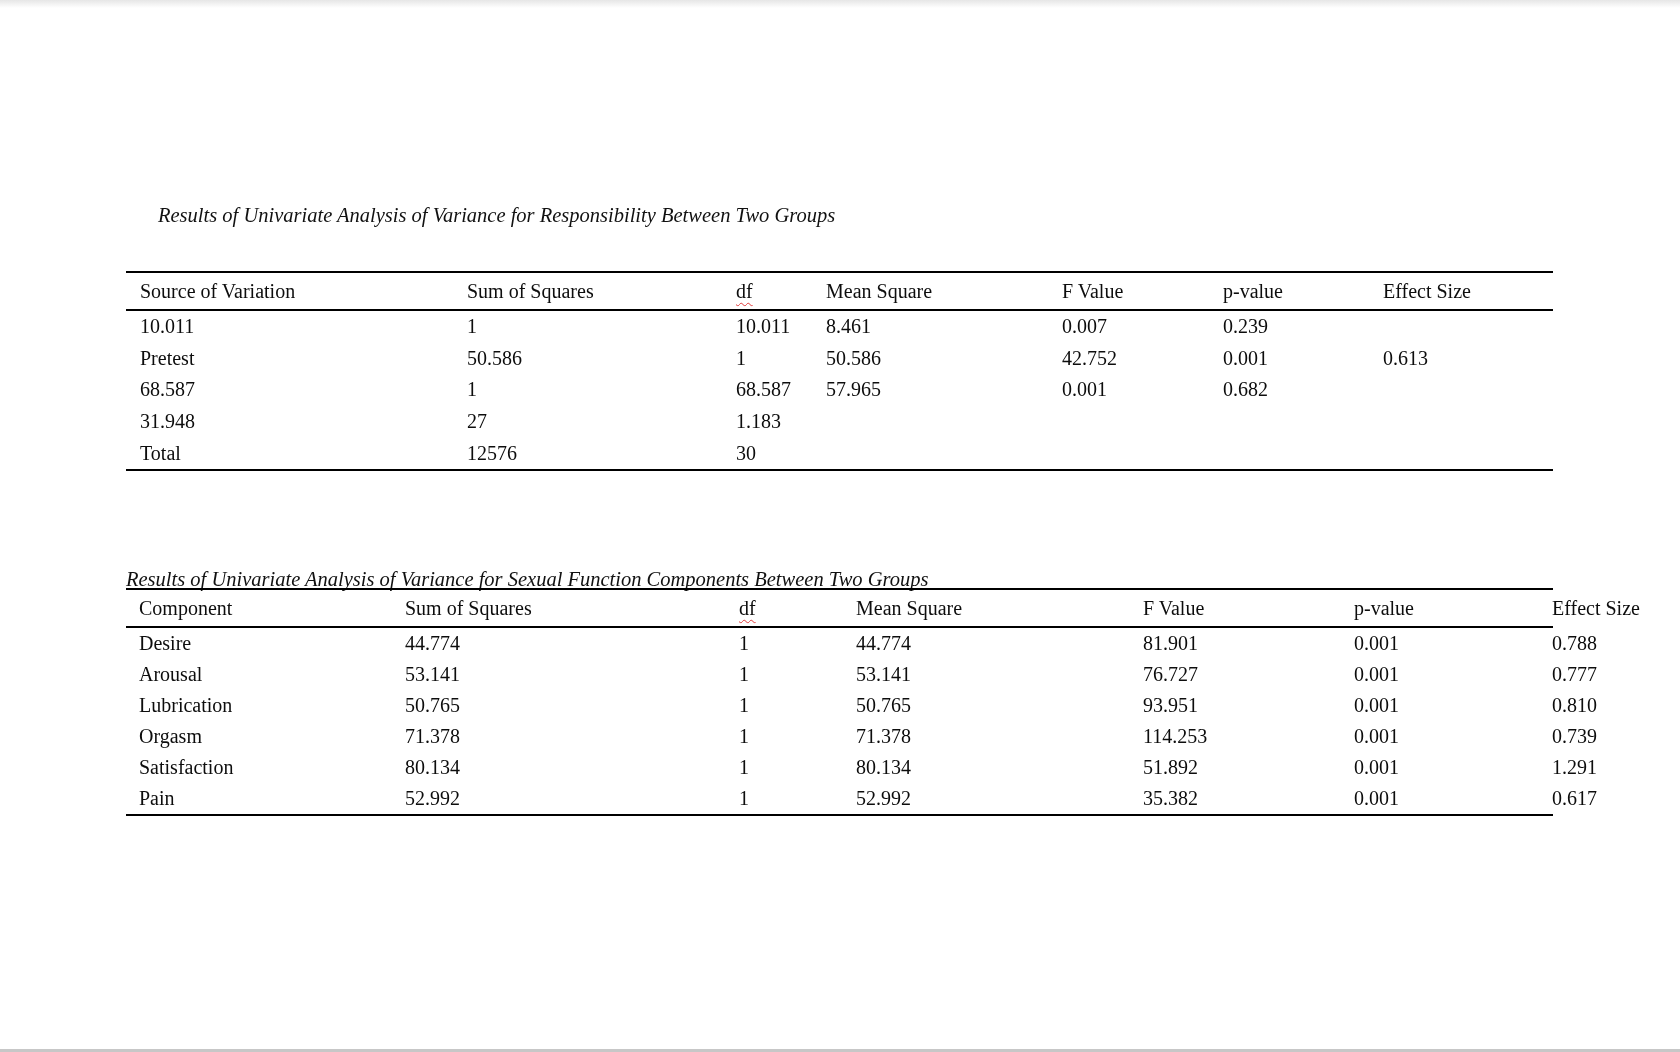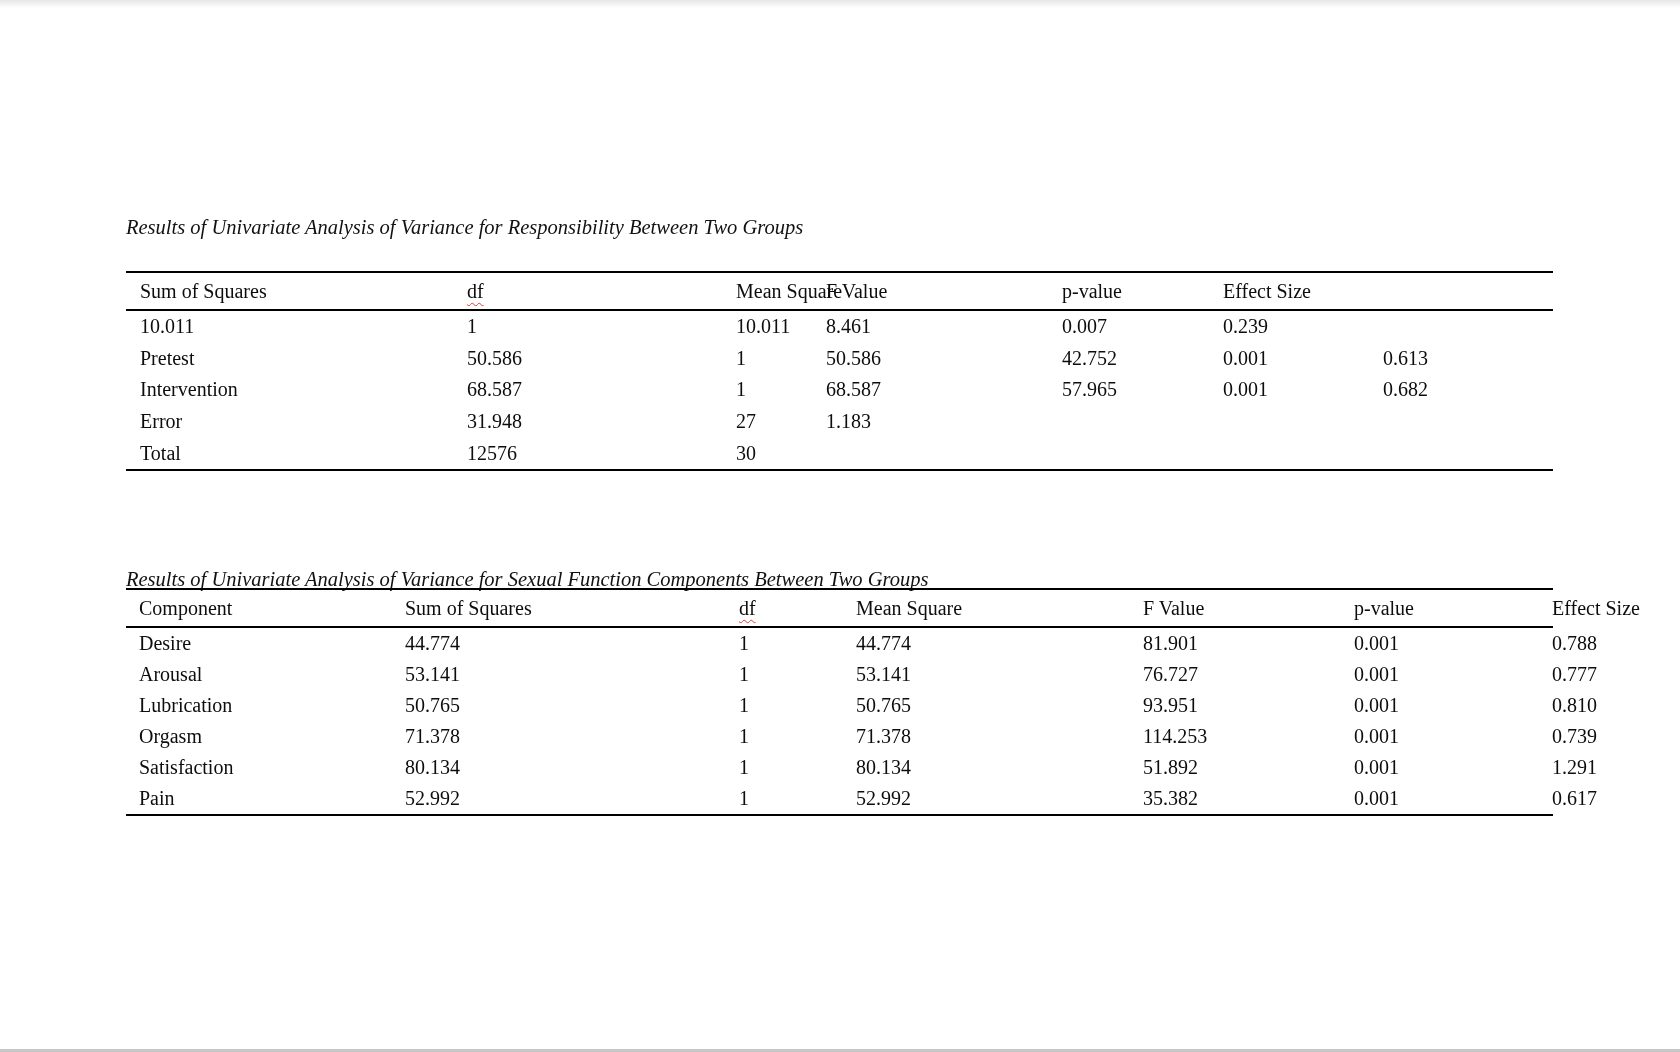--- a/index.html
+++ b/index.html
@@ -21,21 +21,21 @@
     width: 1680px; height: 3px;
     background: #c7c7c7;
   }
   .doc-title {
     position: absolute; left: 126px;
     font-style: italic;
     font-size: 20.5px;
     white-space: nowrap;
     color: #111;
   }
-  #title1 { top: 216px; }
+  #title1 { top: 204px; margin-left: 32px; }
   #title2 { top: 527px; margin-top: 41px; }
   .doc-table {
     position: absolute; left: 126px; width: 1427px;
     border-top: 2px solid #000;
     border-bottom: 2px solid #000;
     font-size: 20px;
   }
   #table1 { top: 271px; }
   #table2 { top: 588px; }
   .thead {
@@ -66,20 +66,21 @@
 </style>
 </head>
 <body>
 
 <div class="top-shadow"></div>
 
 <div class="doc-title" id="title1">Results of Univariate Analysis of Variance for Responsibility Between Two Groups</div>
 
 <div class="doc-table" id="table1">
   <div class="thead">
+      <div class="cell"><span>Source of Variation</span></div>
       <div class="cell"><span>Sum of Squares</span></div>
       <div class="cell"><span class="wavy">df</span></div>
       <div class="cell"><span>Mean Square</span></div>
       <div class="cell"><span>F Value</span></div>
       <div class="cell"><span>p-value</span></div>
       <div class="cell"><span>Effect Size</span></div>
     </div>
   <div class="tbody">
       <div class="trow">
         <div class="cell">10.011</div>
@@ -92,30 +93,28 @@
       <div class="trow">
         <div class="cell">Pretest</div>
         <div class="cell">50.586</div>
         <div class="cell">1</div>
         <div class="cell">50.586</div>
         <div class="cell">42.752</div>
         <div class="cell">0.001</div>
         <div class="cell">0.613</div>
       </div>
       <div class="trow">
-        <div class="cell">Intervention</div>
         <div class="cell">68.587</div>
         <div class="cell">1</div>
         <div class="cell">68.587</div>
         <div class="cell">57.965</div>
         <div class="cell">0.001</div>
         <div class="cell">0.682</div>
       </div>
       <div class="trow">
-        <div class="cell">Error</div>
         <div class="cell">31.948</div>
         <div class="cell">27</div>
         <div class="cell">1.183</div>
         <div class="cell"></div>
         <div class="cell"></div>
         <div class="cell"></div>
       </div>
       <div class="trow">
         <div class="cell">Total</div>
         <div class="cell">12576</div>

